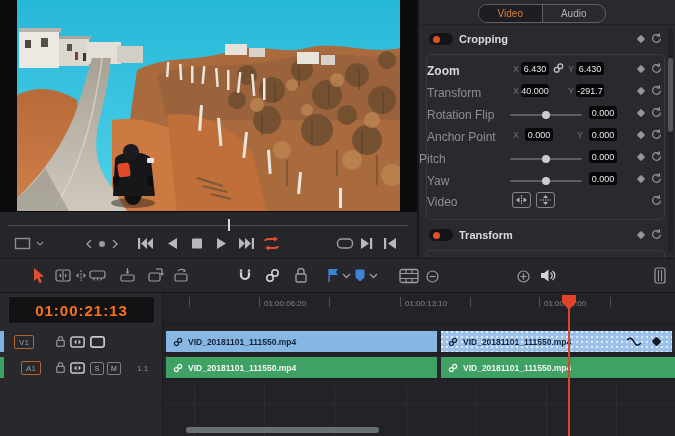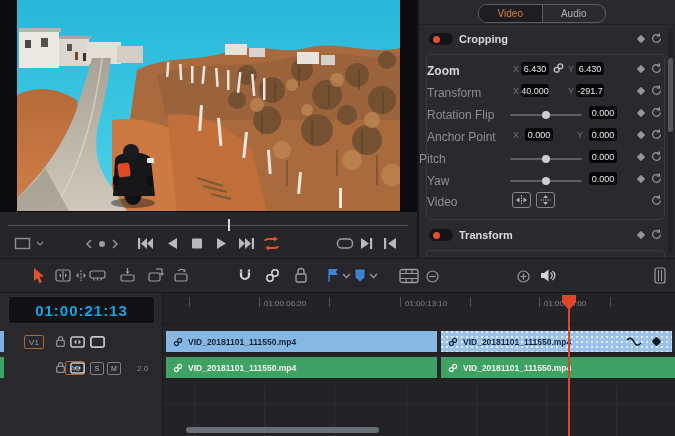--- a/index.html
+++ b/index.html
@@ -416,21 +416,21 @@
       <rect x="1" y="1" width="10" height="15" rx="2" fill="none" stroke="#9a9aa0" stroke-width="1.2"></rect>
       <path d="M4.5 3 v11 M7.5 3 v11" stroke="#9a9aa0" stroke-width="1"></path>
     </svg>
   </div>
 
   <div class="abs" style="left:0;top:293px;width:675px;height:143px;background:#232327;">
 
     <div class="abs" style="left:0;top:0;width:163px;height:143px;background:#28282d;border-right:1px solid #1a1a1d;box-sizing:border-box;"></div>
 
     <div class="abs" style="left:8px;top:3px;width:145px;height:26px;background:#121215;border:1px solid #2e2e33;border-radius:3px;
-         display:flex;align-items:center;justify-content:center;color:#0ea5e9;font-size:15px;font-weight:bold;letter-spacing:1px;">01:00:21:13</div>
+         display:flex;align-items:center;justify-content:center;color:#f97316;font-size:15px;font-weight:bold;letter-spacing:1px;">01:00:21:13</div>
 
     <div class="abs" style="left:163px;top:0;width:512px;height:32px;border-bottom:1px solid #1b1b1e;box-sizing:border-box;"></div>
     <div class="rtick" style="left:189px;top:4px;"></div>
     <div class="rtick" style="left:259px;top:4px;"></div>
     <div class="rtick" style="left:329px;top:4px;"></div>
     <div class="rtick" style="left:400px;top:4px;"></div>
     <div class="rtick" style="left:470px;top:4px;"></div>
     <div class="rtick" style="left:539px;top:4px;"></div>
     <div class="rtick" style="left:610px;top:4px;"></div>
     <div class="rlabel" style="left:264px;top:6px;">01:00:06:20</div>
@@ -441,21 +441,21 @@
     <div class="gline" style="left:264px;top:92px;height:51px;"></div>
     <div class="gline" style="left:334px;top:92px;height:51px;"></div>
     <div class="gline" style="left:406px;top:92px;height:51px;"></div>
     <div class="gline" style="left:476px;top:92px;height:51px;"></div>
     <div class="gline" style="left:546px;top:92px;height:51px;"></div>
     <div class="gline" style="left:616px;top:92px;height:51px;"></div>
     <div class="abs" style="left:163px;top:110px;width:512px;height:1px;background:#2a2a2f;"></div>
 
     <div class="abs" style="left:0;top:38px;width:4px;height:21px;background:#7fb2e0;"></div>
     <div class="abs" style="left:163px;top:37px;width:512px;height:23px;background:#27272c;border-bottom:1px solid #1e1e22;box-sizing:border-box;"></div>
-    <div class="badge" style="left:24px;top:42px;">
+    <div class="badge" style="left:14px;top:42px;">
         <span>V1</span>
       </div>
     <svg class="abs" style="left:55px;top:42px;" width="11" height="13" viewBox="0 0 10 12">
       <rect x="1.5" y="5" width="7" height="5.5" rx="1" fill="none" stroke="#8e8e92" stroke-width="1.2"></rect>
       <path d="M3 5 V3.5 a2 2 0 0 1 4 0 V5" fill="none" stroke="#8e8e92" stroke-width="1.2"></path>
     </svg>
     <svg class="abs" style="left:70px;top:43px;" width="15" height="12" viewBox="0 0 14 11">
       <rect x="0.8" y="0.8" width="12.4" height="9.4" rx="2" fill="none" stroke="#c8c8cc" stroke-width="1.4"></rect>
       <path d="M6 3.2 L3.8 5.5 L6 7.8 Z M8 3.2 L10.2 5.5 L8 7.8 Z" fill="#c8c8cc"></path>
     </svg>
@@ -478,38 +478,38 @@
       </svg>
       <span class="clipname" style="color:#13233a;margin-left:5px;">VID_20181101_111550.mp4</span>
       <svg width="16" height="10" viewBox="0 0 16 10" style="position:absolute;right:30px;top:6px;">
         <path d="M1 3 C4 0 6 1 8 5 C10 9 12 9 15 6" fill="none" stroke="#14202e" stroke-width="1.6"></path>
       </svg>
       <div class="kf-diamond" style="right:12px;left:auto;top:7px;background:#141a22;width:7px;height:7px;"></div>
     </div>
 
     <div class="abs" style="left:0;top:64px;width:4px;height:21px;background:#3fa164;"></div>
     <div class="abs" style="left:163px;top:63px;width:512px;height:23px;background:#27272c;border-bottom:1px solid #1e1e22;box-sizing:border-box;"></div>
-    <div class="badge" style="left:21px;top:68px;margin-left:44px;">
+    <div class="badge" style="left:21px;top:68px;">
         <span>A1</span>
       </div>
     <svg class="abs" style="left:55px;top:68px;" width="11" height="13" viewBox="0 0 10 12">
       <rect x="1.5" y="5" width="7" height="5.5" rx="1" fill="none" stroke="#8e8e92" stroke-width="1.2"></rect>
       <path d="M3 5 V3.5 a2 2 0 0 1 4 0 V5" fill="none" stroke="#8e8e92" stroke-width="1.2"></path>
     </svg>
     <svg class="abs" style="left:70px;top:69px;" width="15" height="12" viewBox="0 0 14 11">
       <rect x="0.8" y="0.8" width="12.4" height="9.4" rx="2" fill="none" stroke="#c8c8cc" stroke-width="1.4"></rect>
       <path d="M6 3.2 L3.8 5.5 L6 7.8 Z M8 3.2 L10.2 5.5 L8 7.8 Z" fill="#c8c8cc"></path>
     </svg>
     <div class="lbox" style="left:90px;top:69px;">
         <span>S</span>
       </div>
     <div class="lbox" style="left:107px;top:69px;">
         <span>M</span>
       </div>
-    <div class="abs" style="left:137px;top:71px;font-size:8px;color:#8e8e92;">2.0</div>
+    <div class="abs" style="left:137px;top:71px;font-size:8px;color:#8e8e92;">1.1</div>
 
     <div class="clip" style="left:166px;top:64px;width:271px;background:#3fa164;">
       <svg width="10" height="10" viewBox="0 0 10 10" style="margin-left:7px;flex:none;">
         <circle cx="3.4" cy="6.6" r="2" fill="none" stroke="#ecf5ee" stroke-width="1.2"></circle>
           <circle cx="6.6" cy="3.4" r="2" fill="none" stroke="#ecf5ee" stroke-width="1.2"></circle>
       </svg>
       <span class="clipname" style="color:#f1f7f2;margin-left:5px;">VID_20181101_111550.mp4</span>
     </div>
     <div class="clip" style="left:441px;top:64px;width:234px;background:#3fa164;">
       <svg width="10" height="10" viewBox="0 0 10 10" style="margin-left:7px;flex:none;">

